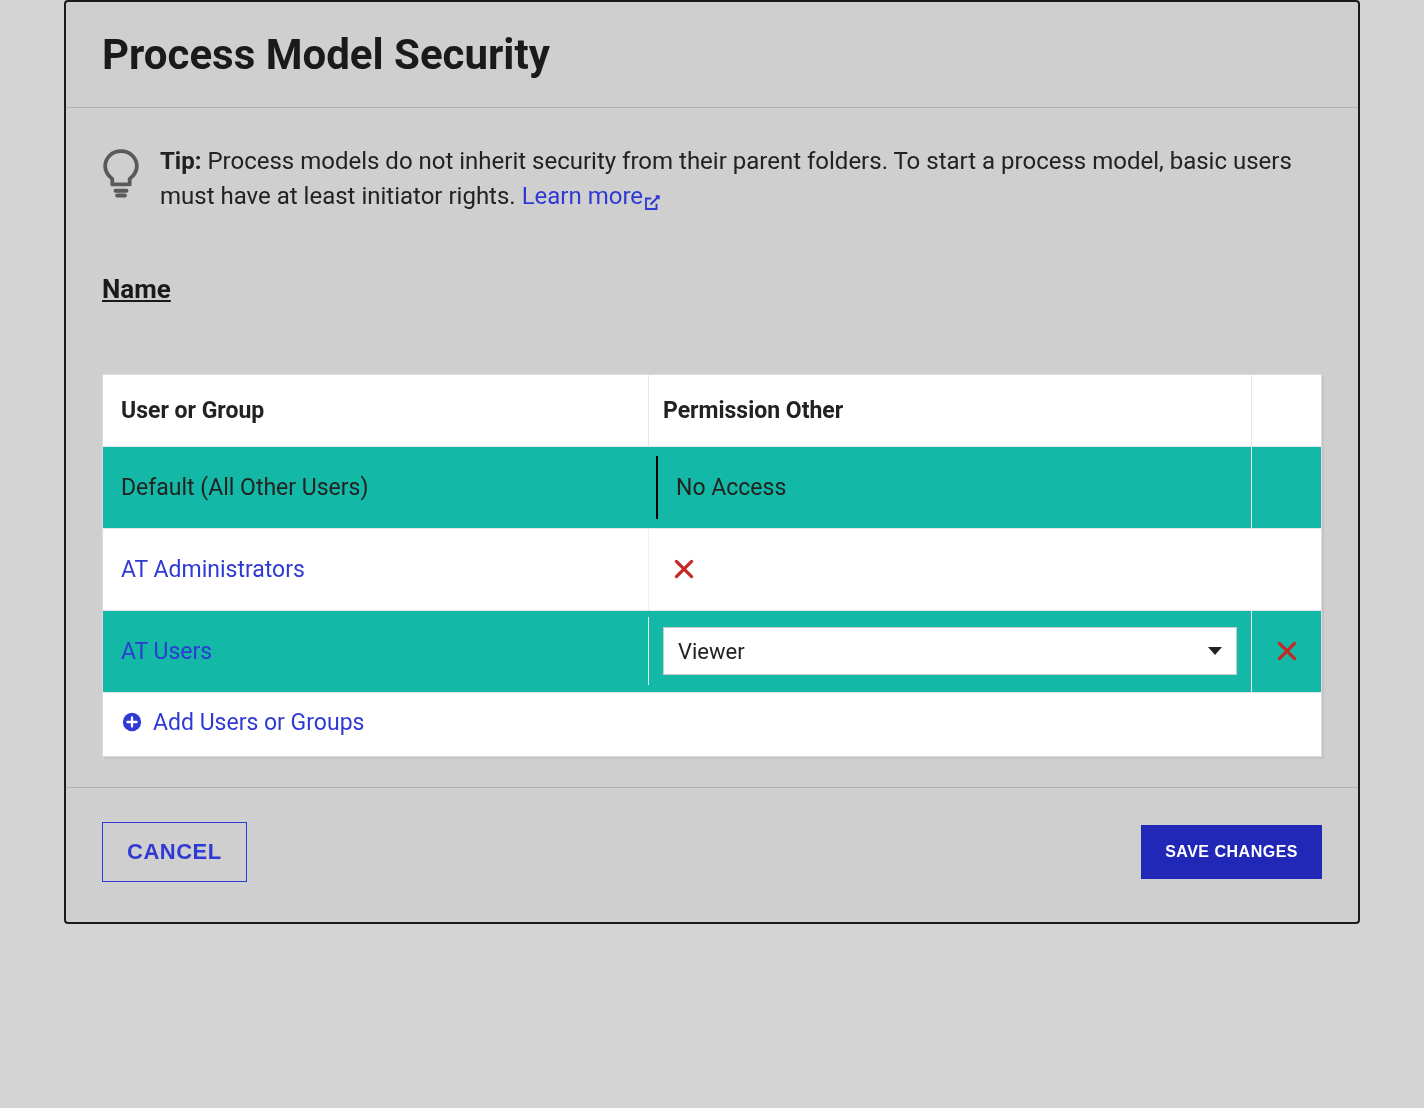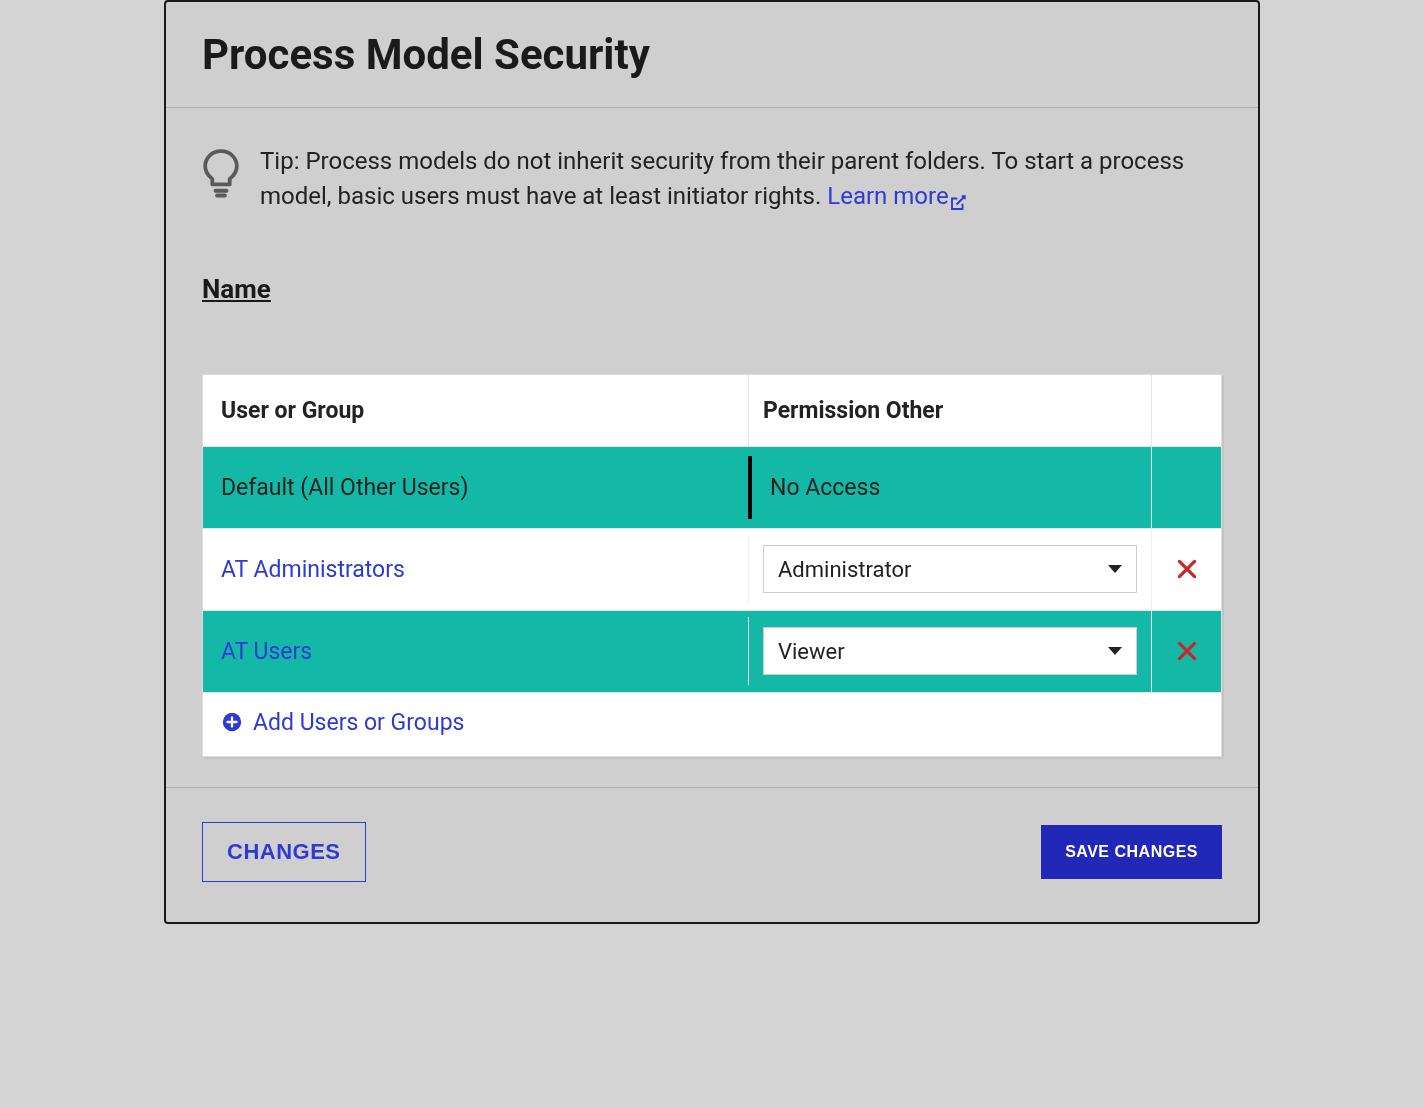--- a/index.html
+++ b/index.html
@@ -7,21 +7,21 @@
       margin: 0;
       padding: 0;
     }
     body {
       font-family: -apple-system, BlinkMacSystemFont, "Segoe UI", Roboto, Helvetica, Arial, sans-serif;
       background: #d4d4d4;
       width: 1424px;
       height: 1108px;
     }
     .dialog {
-      width: 1096px;
+      width: 1296px;
       margin: 0 auto;
       background: #cfcfcf;
       border: 2px solid #1a1a1a;
       border-radius: 4px;
       display: flex;
       flex-direction: column;
     }
     .dialog-header {
       padding: 28px 36px 28px 36px;
       border-bottom: 1px solid #b0b0b0;
@@ -45,21 +45,21 @@
       width: 38px;
       height: 52px;
       margin-top: 4px;
     }
     .tip-text {
       font-size: 24px;
       line-height: 1.45;
       color: #222;
     }
     .tip-label {
-      font-weight: 400;
+      font-weight: 700;
     }
     .learn-more {
       color: #2f3ad4;
       text-decoration: none;
       display: inline-flex;
       align-items: center;
     }
     .ext-icon {
       width: 18px;
       height: 18px;
@@ -274,33 +274,27 @@
     <div class="perm-table">
 
       <div class="perm-row header-row">
         <div class="col-user">User or Group</div>
         <div class="col-perm">Permission Other</div>
         <div class="col-action"></div>
       </div>
 
       <div class="perm-row data-row-alt">
         <div class="col-user">Default (All Other Users)</div>
-        <div class="col-perm" style="border-left:4px solid #000000; padding:18px 18px;">No Access</div>
+        <div class="col-perm" style="border-left:2px solid #000000; padding:18px 18px;margin-left:8px;">No Access</div>
         <div class="col-action"></div>
       </div>
 
       <div class="perm-row">
         <div class="col-user">
           <a href="#" class="user-link">AT Administrators</a>
-        </div>
-        <div class="col-perm">
-          <div class="perm-select">
-            <span>Administrator</span>
-            <span class="caret"></span>
-          </div>
         </div>
         <div class="col-action">
           <button class="remove-btn">
             <svg viewBox="0 0 24 24">
               <path d="M5 5 L19 19 M19 5 L5 19" stroke="#c62828" stroke-width="3" stroke-linecap="round"></path>
             </svg>
           </button>
         </div>
       </div>
 
@@ -333,17 +327,17 @@
           </span>
           <span>Add Users or Groups</span>
         </a>
       </div>
 
     </div>
 
   </div>
 
   <div class="dialog-footer">
-    <button class="btn-cancel">CHANGES</button>
+    <button class="btn-cancel">CANCEL</button>
     <button class="btn-save">SAVE CHANGES</button>
   </div>
 
 </div>
 
 </body></html>

